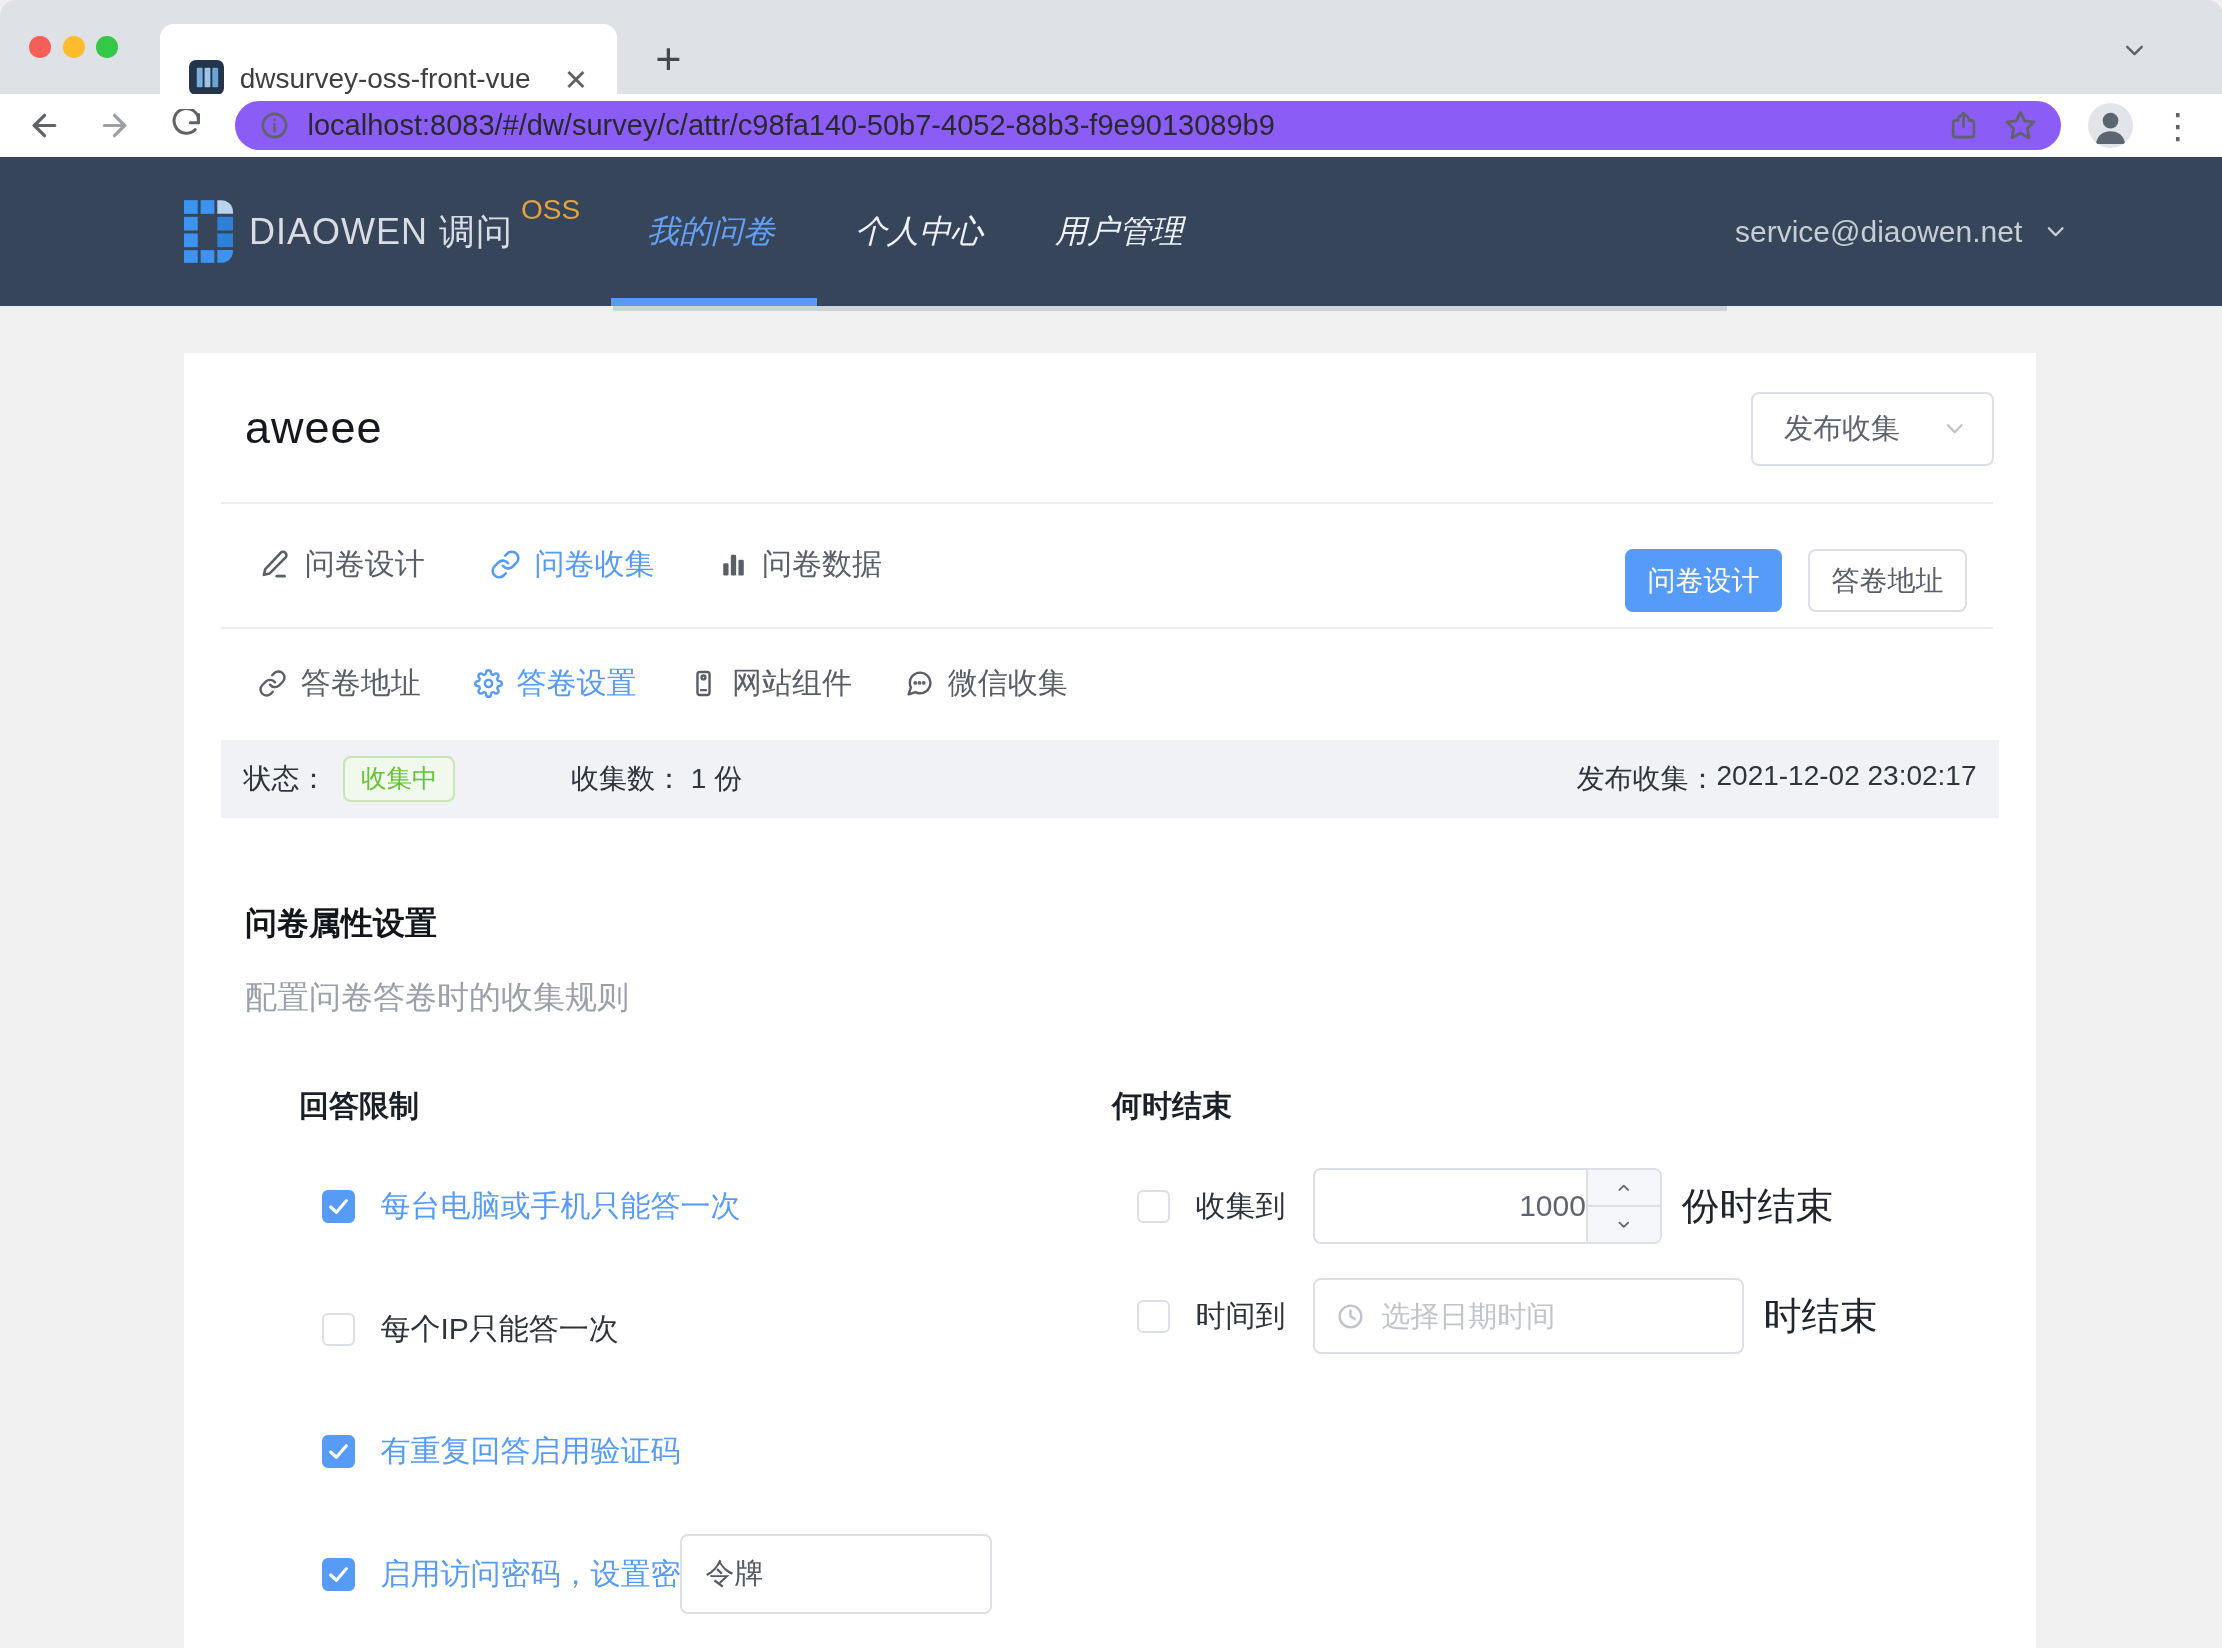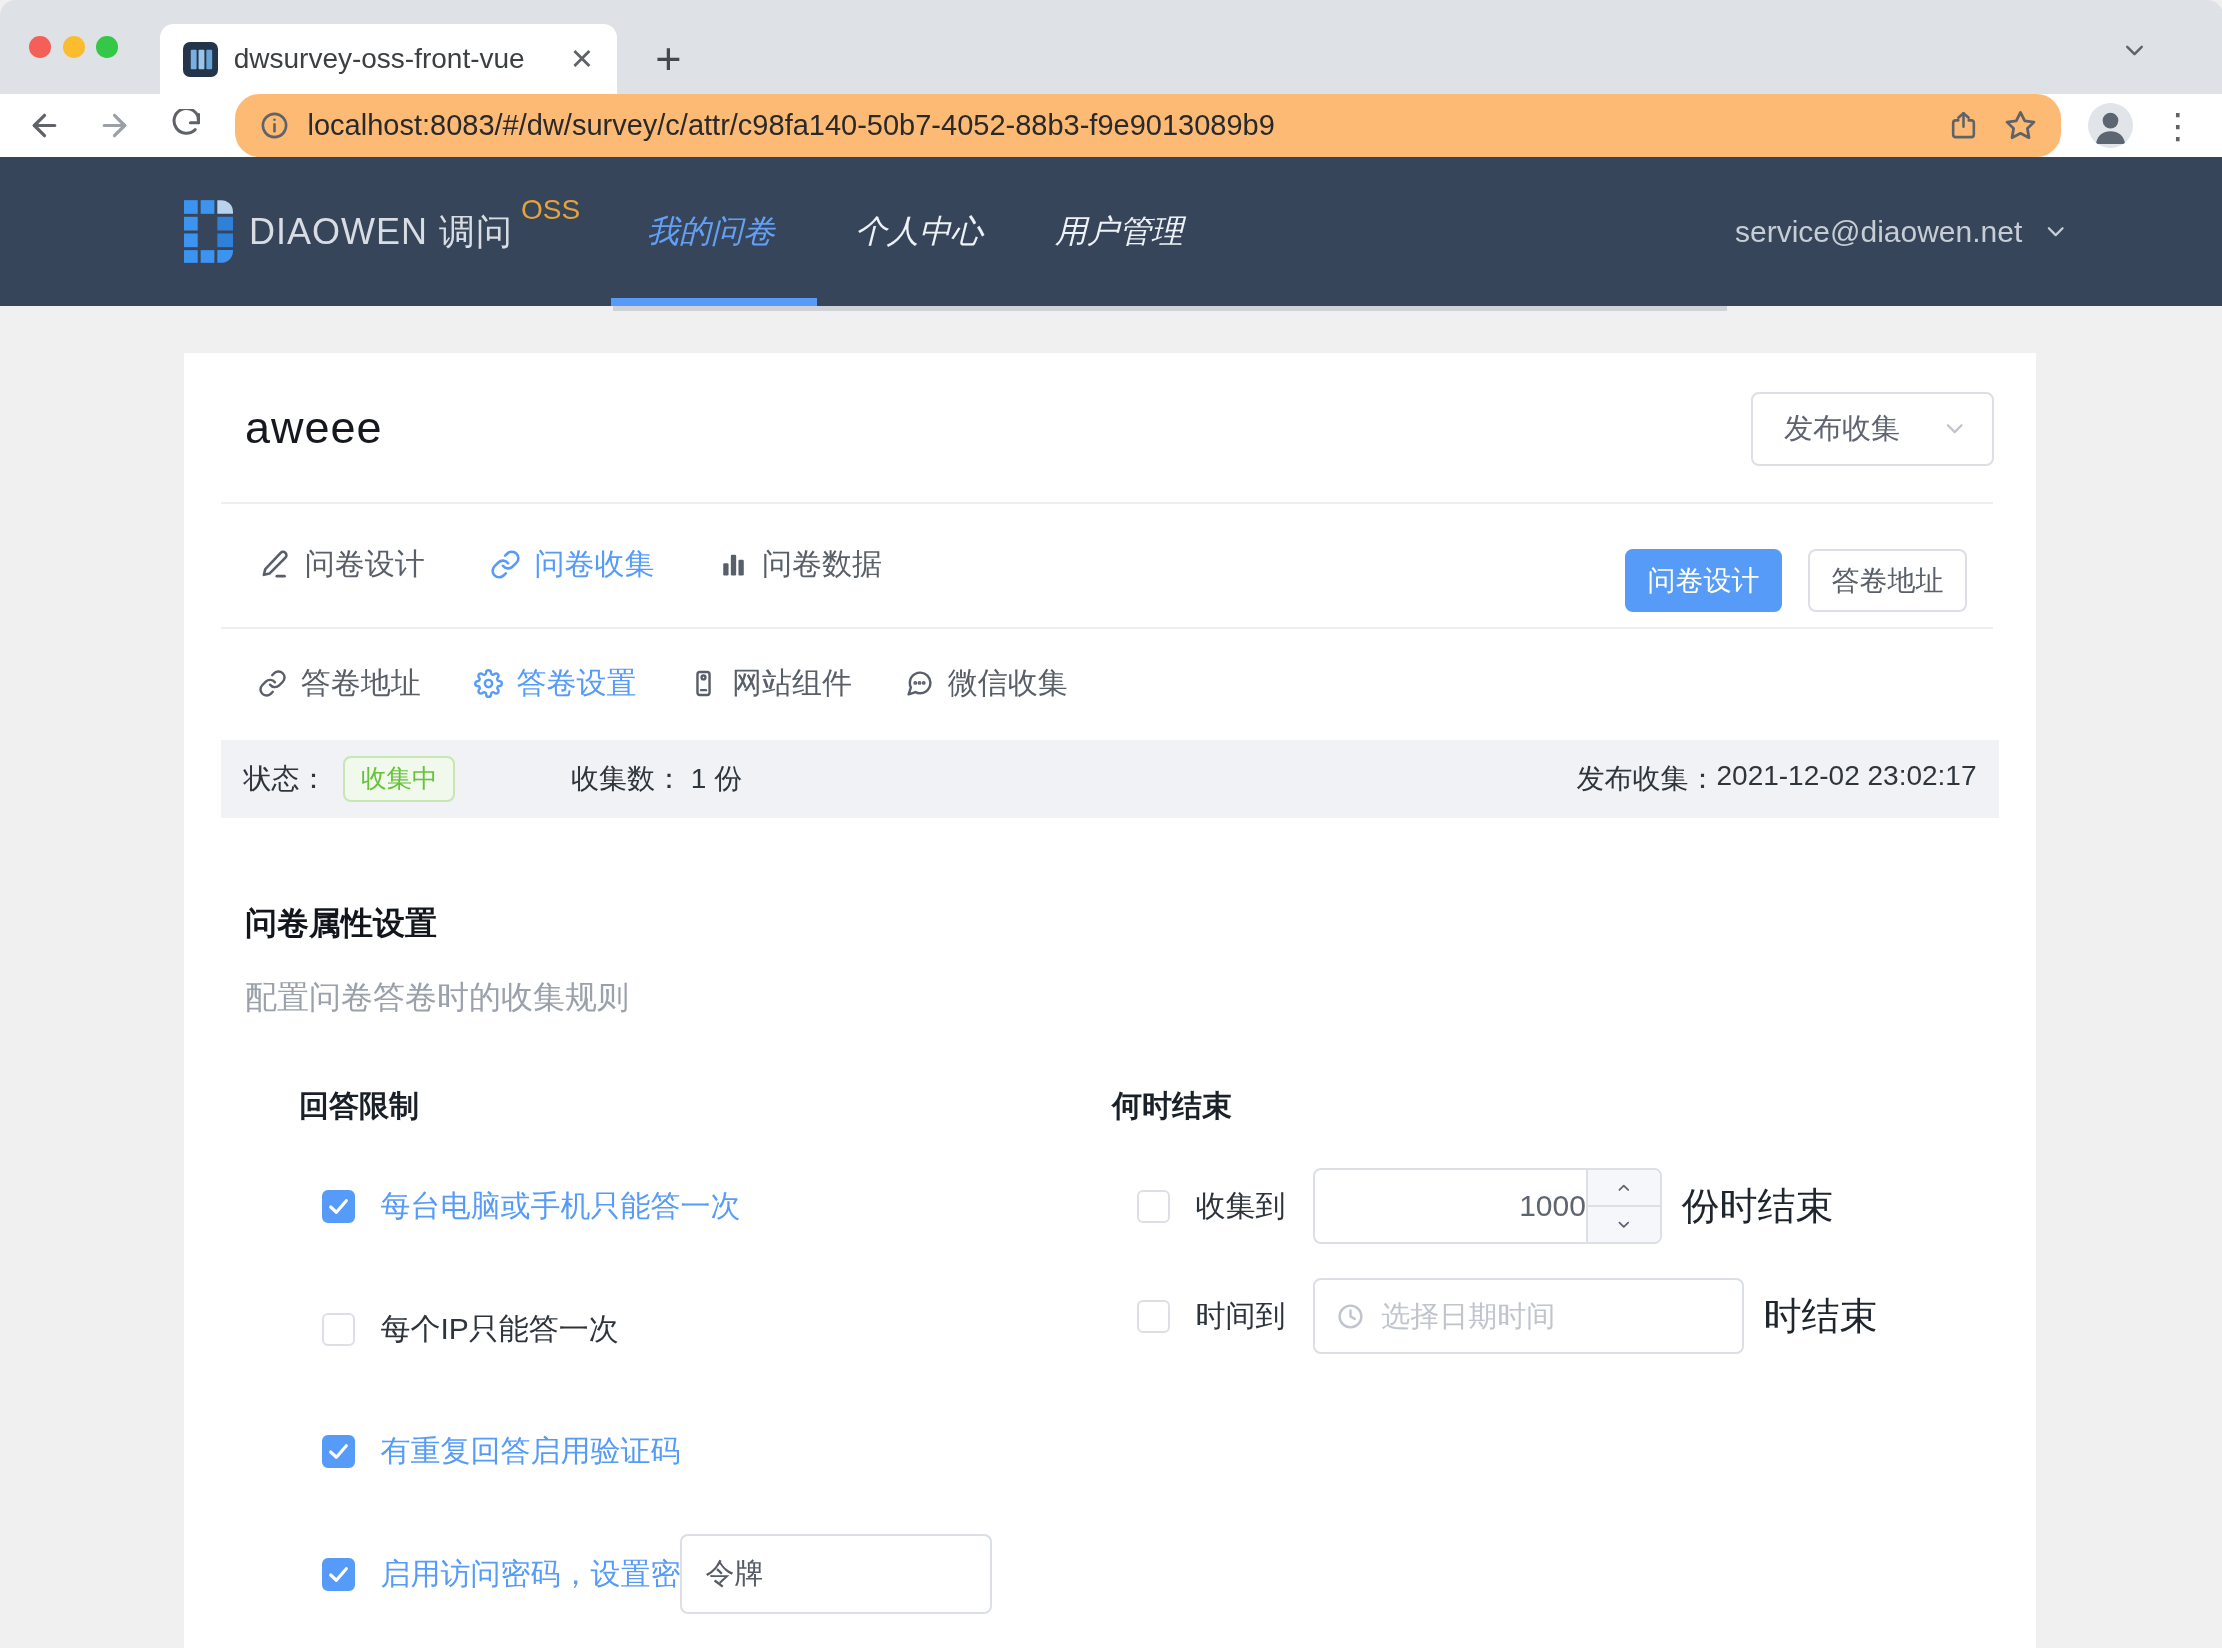--- a/index.html
+++ b/index.html
@@ -11,30 +11,30 @@
     position: relative; overflow: hidden;
   }
   svg { display:block; }
 
   
   .tabstrip { position:absolute; left:0; top:0; width:100%; height:94px; background:#dee1e6; border-radius:15.7px 15.7px 0 0; }
   .tl { position:absolute; top:36px; width:21.6px; height:21.6px; border-radius:50%; }
   .tl-red    { left:29px; background:#f45f58; }
   .tl-yellow { left:63px; background:#fbbd2e; }
   .tl-green  { left:96px; background:#34c748; }
-  .tab { position:absolute; left:160px; top:23.5px; width:457px; height:71px; background:#fff; border-radius:13.7px 13.7px 0 0; display:flex; align-items:center; padding:0 23px; }
+  .tab { position:absolute; left:160px; top:23.5px; width:457px; height:71px; background:#fff; border-radius:13.7px 13.7px 0 0; display:flex; align-items:flex-end; padding:0 29px; }
   .favicon { width:35px; height:35px; border-radius:6.9px; background:#24344a; flex:0 0 auto; position:relative; overflow:hidden; }
   .tab-title { margin-left:15.7px; font-size:28px; color:#3c4043; white-space:nowrap; overflow:hidden; text-overflow:ellipsis; flex:1; }
   .tab-close { margin-left:9.8px; font-size:29px; color:#5f6368; line-height:1; }
   .newtab-btn { position:absolute; left:637px; top:27.4px; width:63px; height:63px; display:flex; align-items:center; justify-content:center; font-size:45px; font-weight:300; color:#45484d; }
   .win-chevron { position:absolute; left:2107px; top:31px; width:55px; height:39px; display:flex; align-items:center; justify-content:center; }
 
   .urlbar { position:absolute; left:0; top:94px; width:100%; height:63px; background:#fff; display:flex; align-items:center; padding:0 27.4px; }
   .nav-ic { flex:0 0 auto; margin-right:35px; }
-  .url-pill { flex:1; height:63px; background:#fdba74; border-radius:24.5px; display:flex; align-items:center; padding:0 23.5px; min-width:0; }
+  .url-pill { flex:1; height:49px; background:#8b5cf6; border-radius:24.5px; display:flex; align-items:center; padding:0 23.5px; min-width:0; }
   .url-text { margin-left:17.6px; flex:1; font-size:29px; color:#28292c; white-space:nowrap; overflow:hidden; }
   .pill-ic { flex:0 0 auto; margin-left:25.5px; }
   .right-ic { flex:0 0 auto; margin-left:27.4px; }
   .avatar { width:45px; height:45px; border-radius:50%; background:#e1e4e8; position:relative; overflow:hidden; }
 
   
   .navbar { position:absolute; left:0; top:157px; width:100%; height:149px; background:#36455a; }
   .logo { position:absolute; left:184px; top:43px; }
   .brand { position:absolute; left:249px; top:0; height:163px; line-height:149px; font-size:36px; color:#d9dde3; letter-spacing:1px; white-space:nowrap; }
   .brand-badge { position:absolute; left:521px; top:37px; font-size:28px; color:#e6a23c; }

